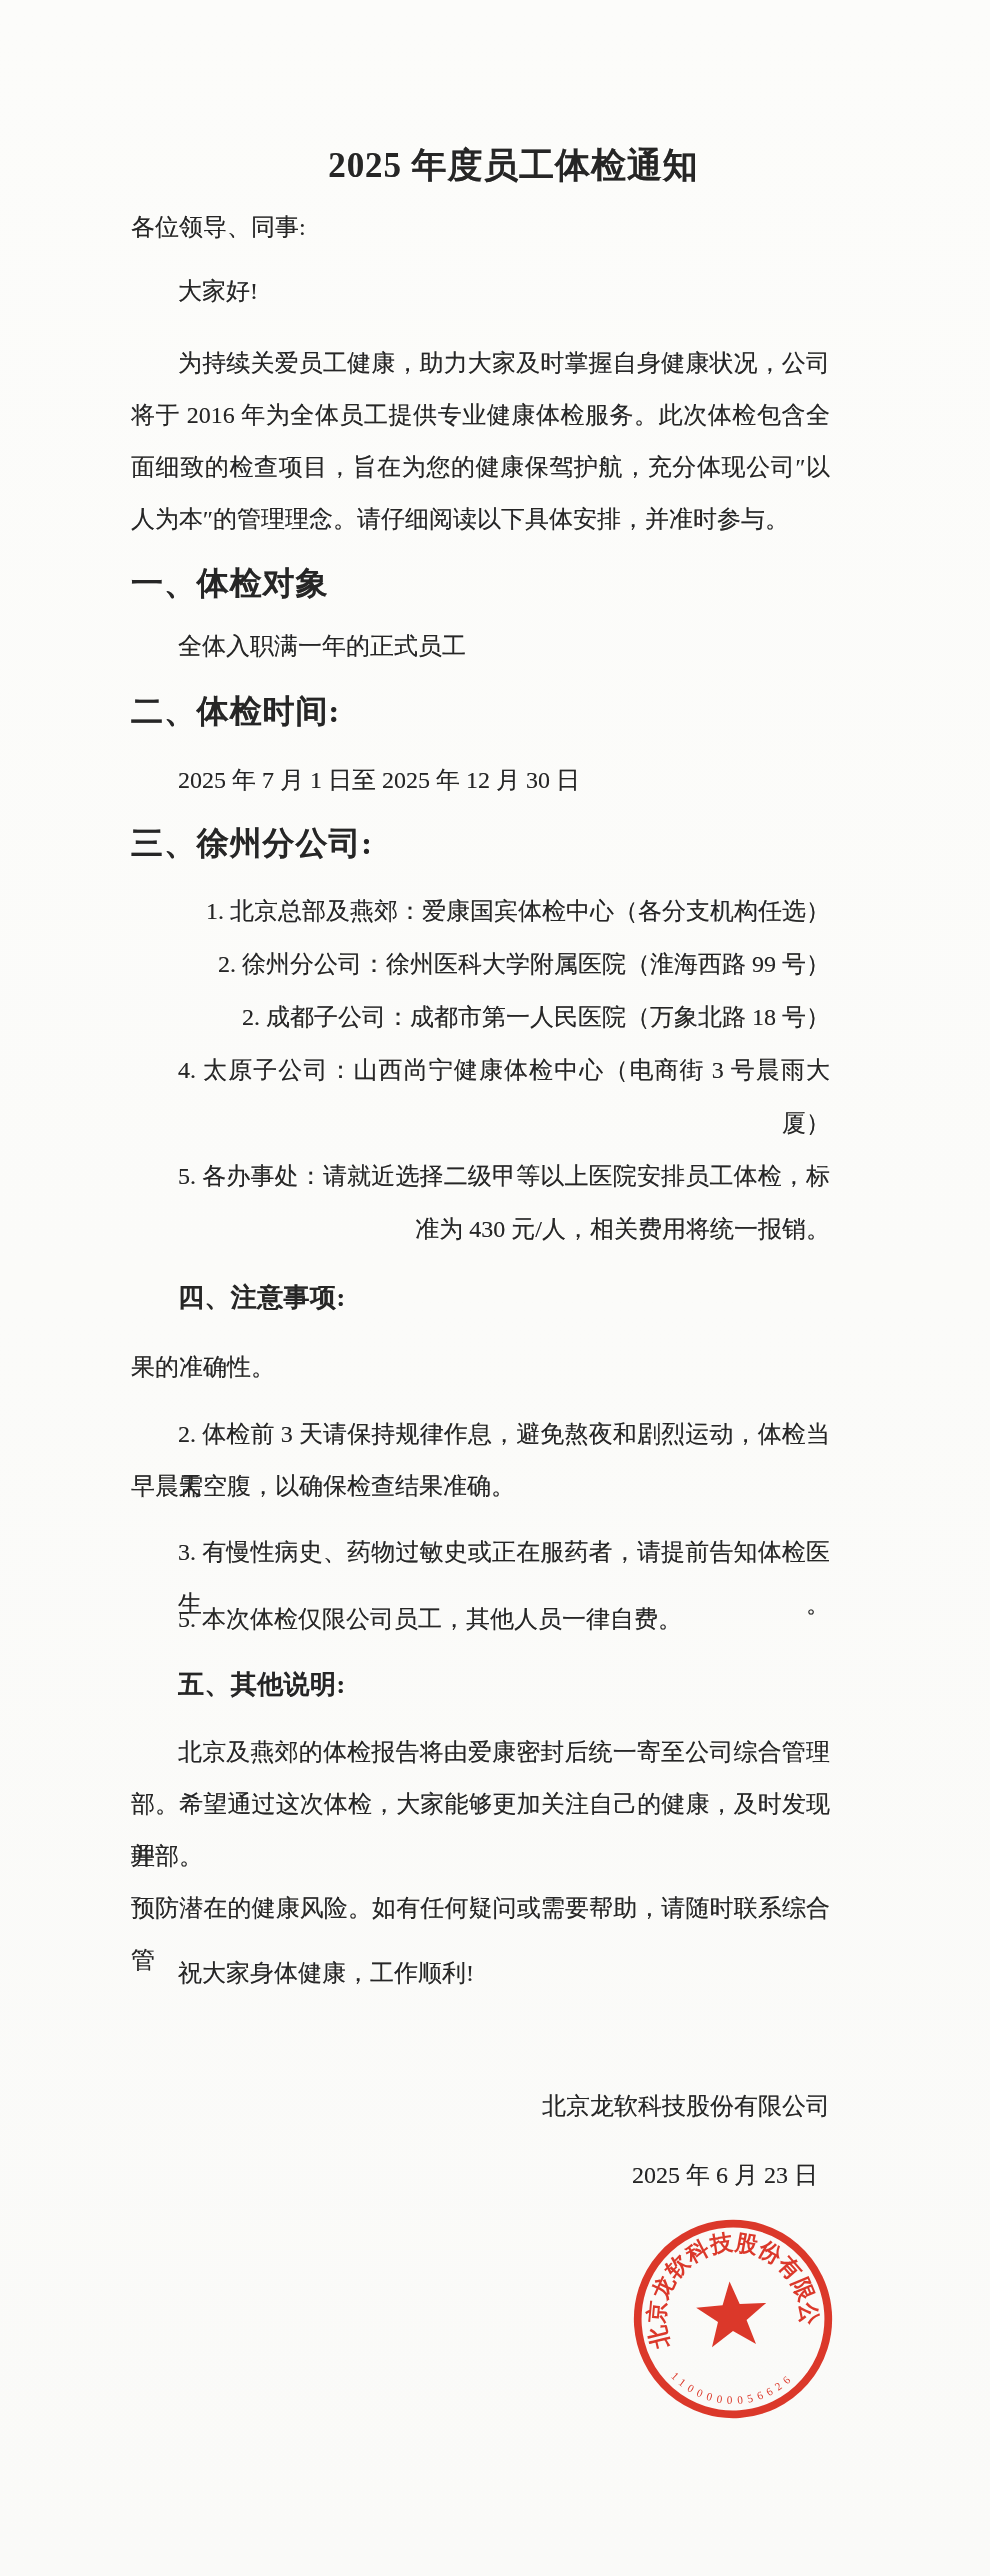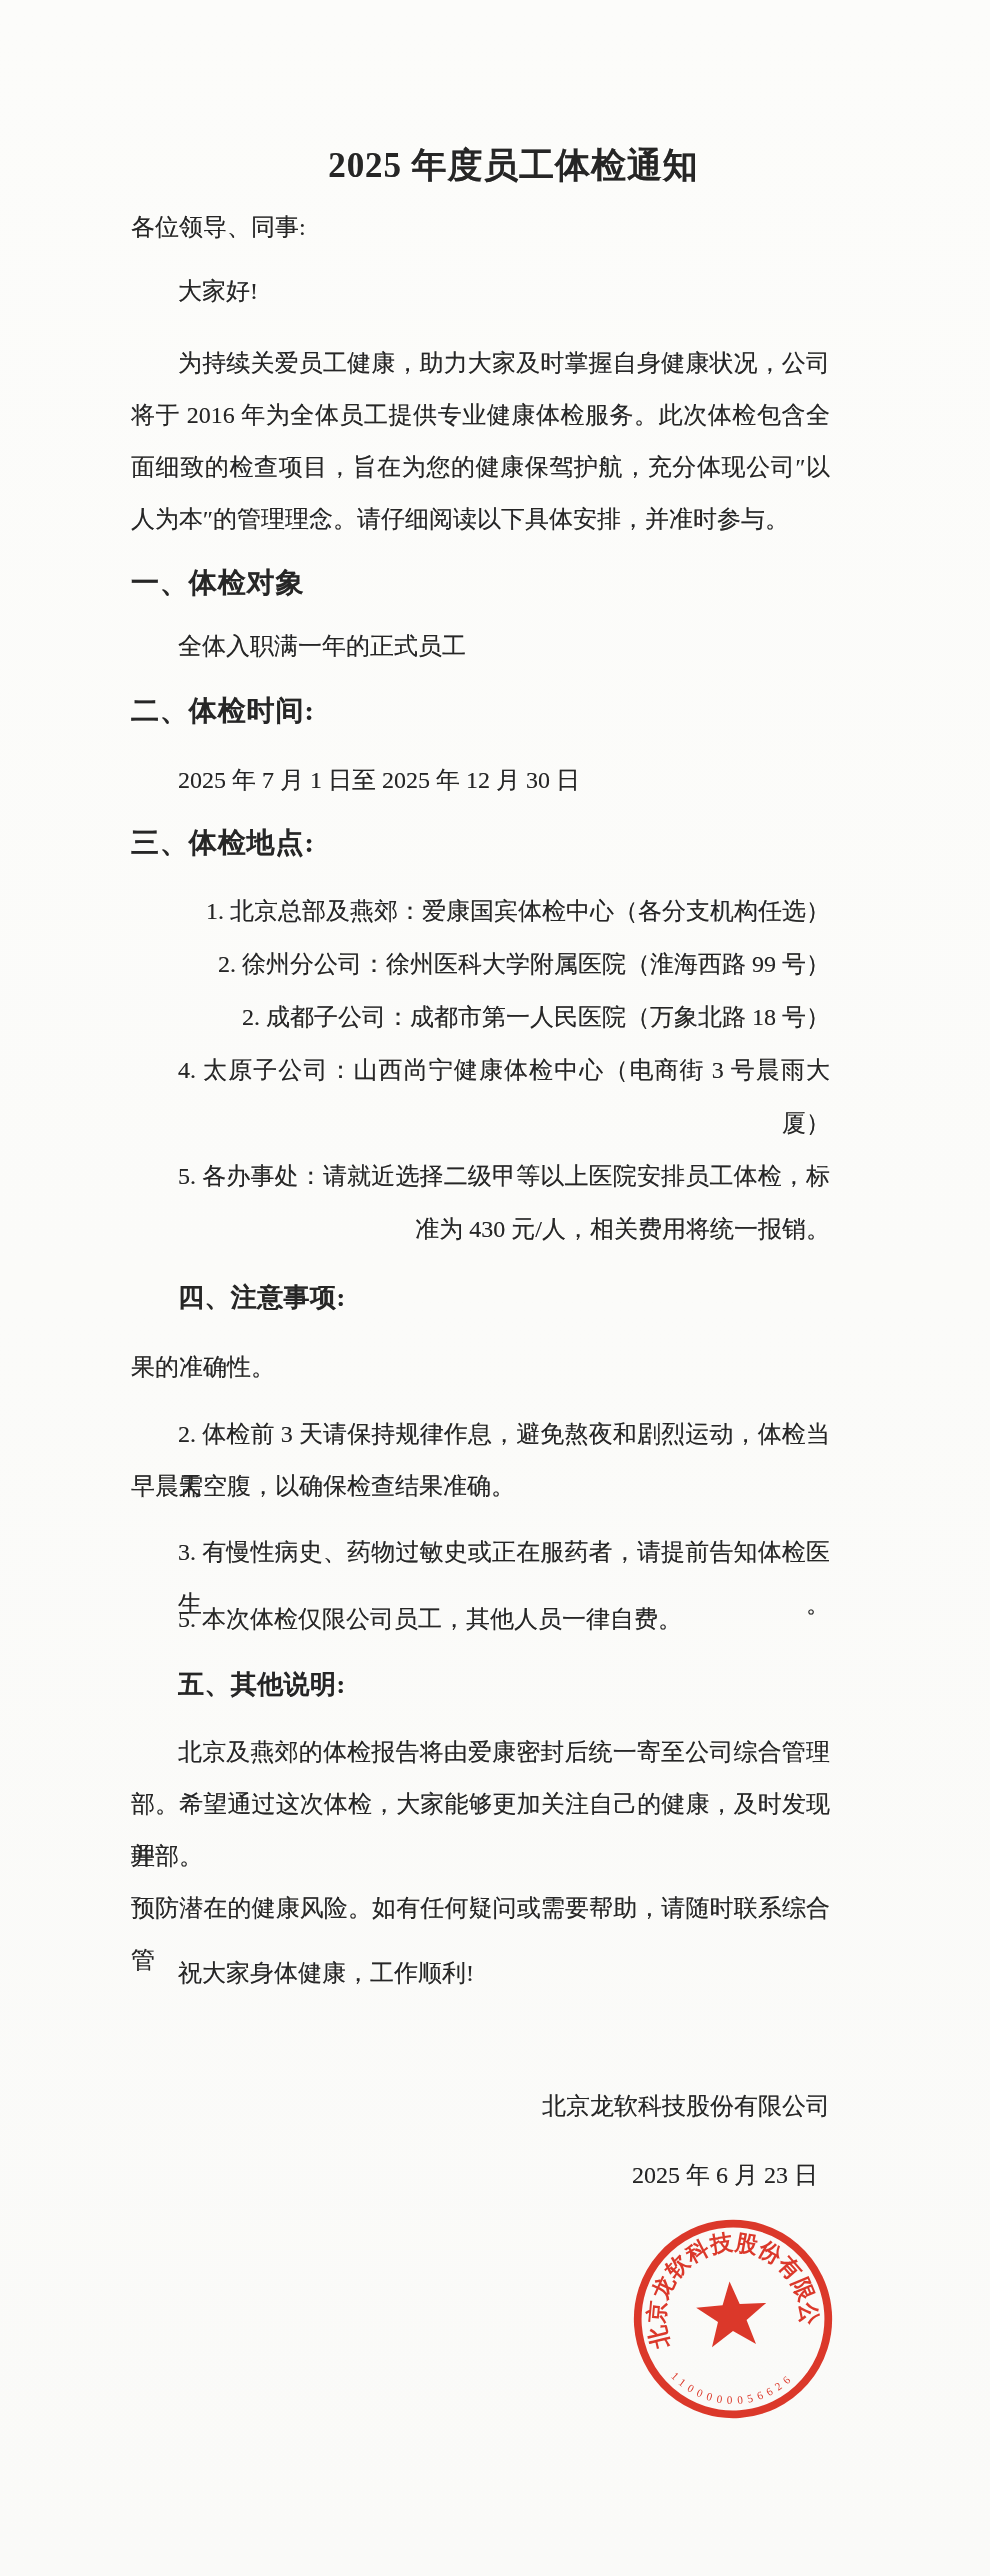--- a/index.html
+++ b/index.html
@@ -18,21 +18,21 @@
   }
   .line{font-size:24px;line-height:52px;height:52px;white-space:normal;}
   .j{text-align:justify;text-align-last:justify;}
   .ind{padding-left:47px;}
   .hang{padding-left:76px;}
   .title{
     margin-top:137px;height:57px;line-height:57px;
     font-size:35px;font-weight:bold;text-align:center;
     position:relative;left:33px;letter-spacing:0.9px;
   }
-  .h-big{font-size:28px;font-weight:bold;line-height:52px;height:52px;letter-spacing:0.9px;}
+  .h-big{font-size:32px;font-weight:bold;line-height:52px;height:52px;letter-spacing:0.9px;}
   .h-small{font-size:26px;font-weight:bold;line-height:52px;height:52px;padding-left:47px;letter-spacing:0.4px;}
   .mt8{margin-top:6.9px}.mt13{margin-top:11px}.mt14{margin-top:12px}.mt15{margin-top:13px}
   .mt16{margin-top:13.7px}.mt17{margin-top:14.6px}.mt18{margin-top:15.5px}.mt19{margin-top:16.3px}
   .mt24{margin-top:20.6px}.mt94{margin-top:81px}
   .loc .line{line-height:53px;height:53px;text-align:right;}
   .sig{text-align:right;font-size:24px;}
   .sig-company{padding-right:0;}
   .sig-date{padding-right:12px;}
   .seal{
     position:absolute;left:630px;top:2216px;width:206px;height:206px;
@@ -60,21 +60,21 @@
     <div class="line j">面细致的检查项目，旨在为您的健康保驾护航，充分体现公司″以</div>
     <div class="line">人为本″的管理理念。请仔细阅读以下具体安排，并准时参与。</div>
   </div>
 
   <div class="h-big mt14">一、体检对象</div>
   <div class="line ind mt13">全体入职满一年的正式员工</div>
 
   <div class="h-big mt15">二、体检时间:</div>
   <div class="line ind mt19">2025 年 7 月 1 日至 2025 年 12 月 30 日</div>
 
-  <div class="h-big mt13">三、体检地点:</div>
+  <div class="h-big mt13">三、徐州分公司:</div>
 
   <div class="loc mt19">
     <div class="line ind">1. 北京总部及燕郊：爱康国宾体检中心（各分支机构任选）</div>
     <div class="line ind">2. 徐州分公司：徐州医科大学附属医院（淮海西路 99 号）</div>
     <div class="line ind">2. 成都子公司：成都市第一人民医院（万象北路 18 号）</div>
     <div class="line ind j">4. 太原子公司：山西尚宁健康体检中心（电商街 3 号晨雨大</div>
     <div class="line hang">厦）</div>
     <div class="line ind j">5. 各办事处：请就近选择二级甲等以上医院安排员工体检，标</div>
     <div class="line hang">准为 430 元/人，相关费用将统一报销。</div>
   </div>

